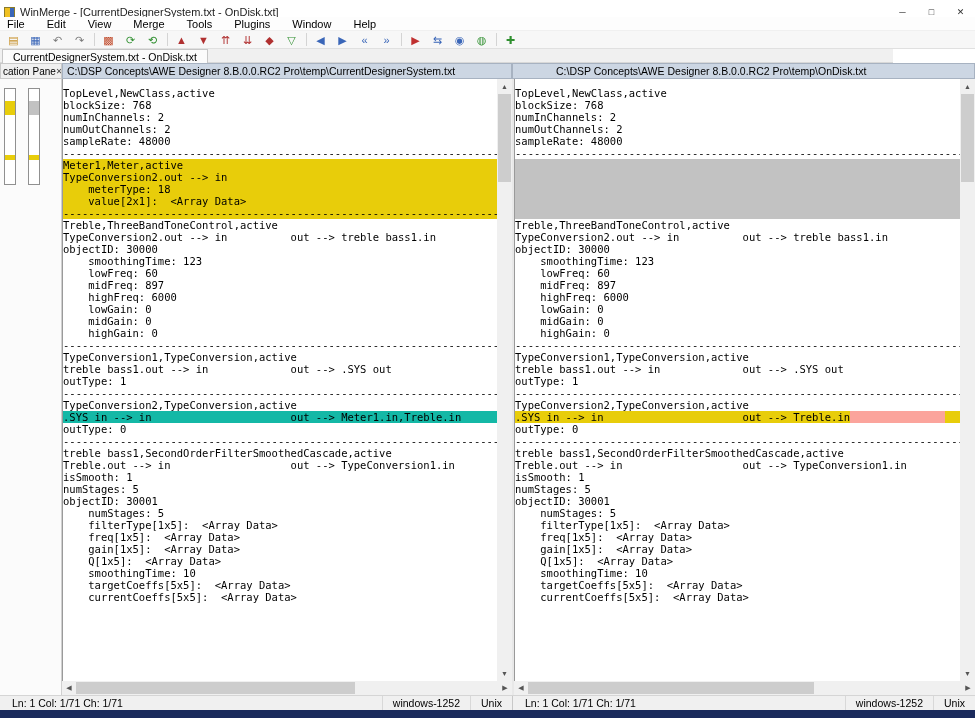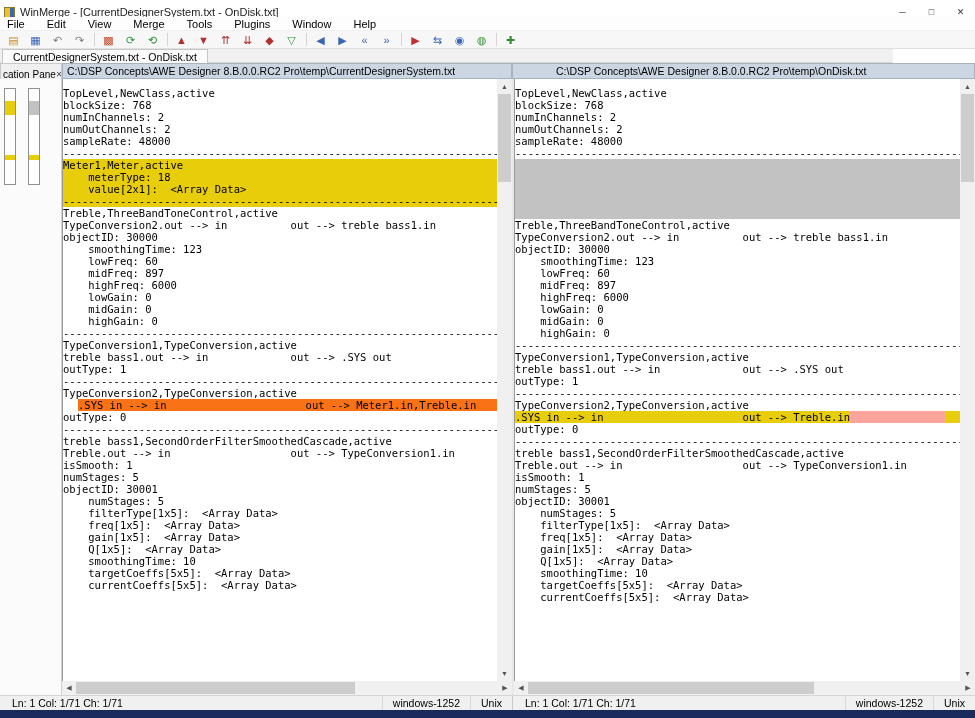--- a/index.html
+++ b/index.html
@@ -16,21 +16,21 @@
   .menu-item { padding:0 7px; font-size:11px; line-height:14px; }
 
   .toolbar { position:absolute; top:31px; left:0; width:975px; height:18px; background:#f7f7f7; border-bottom:1px solid #e0e0e0; display:flex; align-items:center; padding-left:3px; }
   .tb-btn { width:21px; height:16px; line-height:16px; text-align:center; font-size:11px; margin-right:1px; }
   .tb-sep { width:1px; height:13px; background:#d4d4d4; margin:0 3px; display:inline-block; }
 
   .tabbar { position:absolute; top:49px; left:0; width:893px; height:14px; background:#f0f0f0; border-bottom:1px solid #d8d8d8; display:flex; }
   .tab { height:14px; background:#fbfbfb; border:1px solid #c6c6c6; border-bottom:none; margin-left:2px; padding:0 10px; display:flex; align-items:center; font-size:10.5px; white-space:nowrap; }
 
   .headers { position:absolute; top:63px; left:0; width:975px; height:16px; display:flex; }
-  .loc-header { width:62px; height:16px; background:#f0f0f0; border:1px solid #c9c9c9; display:flex; align-items:center; font-size:10px; padding:10px 2px; overflow:hidden; white-space:nowrap; }
+  .loc-header { width:62px; height:16px; background:#f0f0f0; border:1px solid #c9c9c9; display:flex; align-items:center; font-size:10px; padding:4px 2px; overflow:hidden; white-space:nowrap; }
   .loc-close { margin-left:auto; font-size:8px; color:#444; }
   .file-header { height:16px; background:#ccd6e3; border:1px solid #a7b2c1; font-size:10.5px; line-height:14px; padding:0 4px; white-space:nowrap; overflow:hidden; }
   .file-header.left { width:450px; }
   .file-header.right { flex:1;padding-left:43px; }
 
   .locpane { position:absolute; top:79px; left:0; width:62px; height:616px; background:#fbfbfb; border-right:1px solid #d0d0d0; }
   .map { display:flex; gap:12px; padding:9px 0 0 4px; }
   .map-col { width:12px; border:1px solid #909090; background:#fff; }
 
   .editor { position:absolute; top:79px; height:602px; background:#ffffff; border-left:1px solid #9a9a9a; overflow:hidden; padding-top:8px; }
@@ -160,40 +160,41 @@
 </div>
 
 <div class="editor left">
     <div class="code-line">TopLevel,NewClass,active</div>
     <div class="code-line">blockSize: 768</div>
     <div class="code-line">numInChannels: 2</div>
     <div class="code-line">numOutChannels: 2</div>
     <div class="code-line">sampleRate: 48000</div>
     <div class="code-line">---------------------------------------------------------------------------</div>
     <div class="code-line" style="background: rgb(232, 205, 10);">Meter1,Meter,active</div>
+    <div class="code-line" style="background: rgb(232, 205, 10);">TypeConversion2.out --&gt; in</div>
     <div class="code-line" style="background: rgb(232, 205, 10);">    meterType: 18</div>
     <div class="code-line" style="background: rgb(232, 205, 10);">    value[2x1]:  &lt;Array Data&gt;</div>
     <div class="code-line" style="background: rgb(232, 205, 10);">---------------------------------------------------------------------------</div>
     <div class="code-line">Treble,ThreeBandToneControl,active</div>
     <div class="code-line">TypeConversion2.out --&gt; in          out --&gt; treble_bass1.in</div>
     <div class="code-line">objectID: 30000</div>
     <div class="code-line">    smoothingTime: 123</div>
     <div class="code-line">    lowFreq: 60</div>
     <div class="code-line">    midFreq: 897</div>
     <div class="code-line">    highFreq: 6000</div>
     <div class="code-line">    lowGain: 0</div>
     <div class="code-line">    midGain: 0</div>
     <div class="code-line">    highGain: 0</div>
     <div class="code-line">---------------------------------------------------------------------------</div>
     <div class="code-line">TypeConversion1,TypeConversion,active</div>
     <div class="code-line">treble_bass1.out --&gt; in             out --&gt; .SYS_out</div>
     <div class="code-line">outType: 1</div>
     <div class="code-line">---------------------------------------------------------------------------</div>
     <div class="code-line">TypeConversion2,TypeConversion,active</div>
-    <div class="code-line" style="background: #f97316; margin-left: 15px;">.SYS_in --&gt; in                      out --&gt; Meter1.in,Treble.in</div>
+    <div class="code-line" style="background: #14b8a6;">.SYS_in --&gt; in                      out --&gt; Meter1.in,Treble.in</div>
     <div class="code-line">outType: 0</div>
     <div class="code-line">---------------------------------------------------------------------------</div>
     <div class="code-line">treble_bass1,SecondOrderFilterSmoothedCascade,active</div>
     <div class="code-line">Treble.out --&gt; in                   out --&gt; TypeConversion1.in</div>
     <div class="code-line">isSmooth: 1</div>
     <div class="code-line">numStages: 5</div>
     <div class="code-line">objectID: 30001</div>
     <div class="code-line">    numStages: 5</div>
     <div class="code-line">    filterType[1x5]:  &lt;Array Data&gt;</div>
     <div class="code-line">    freq[1x5]:  &lt;Array Data&gt;</div>

